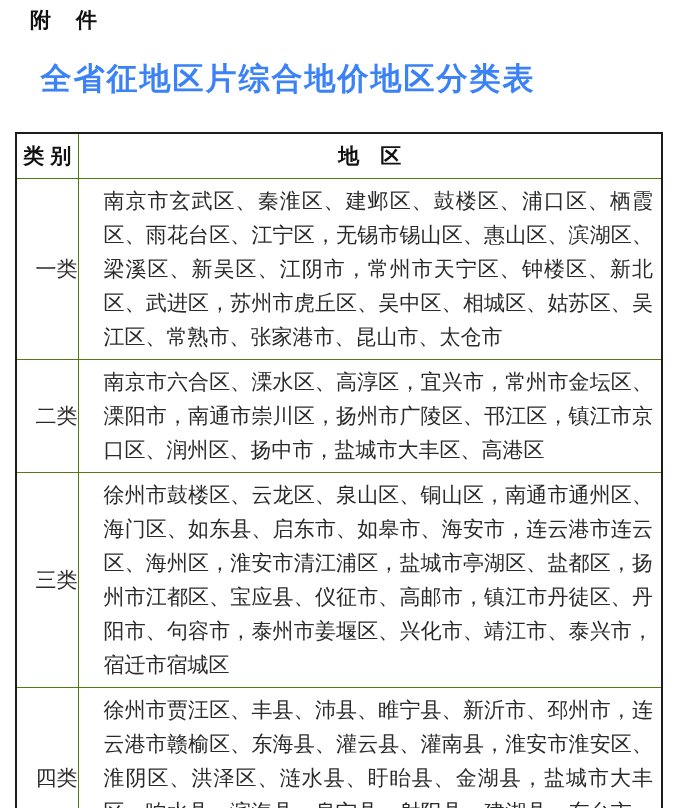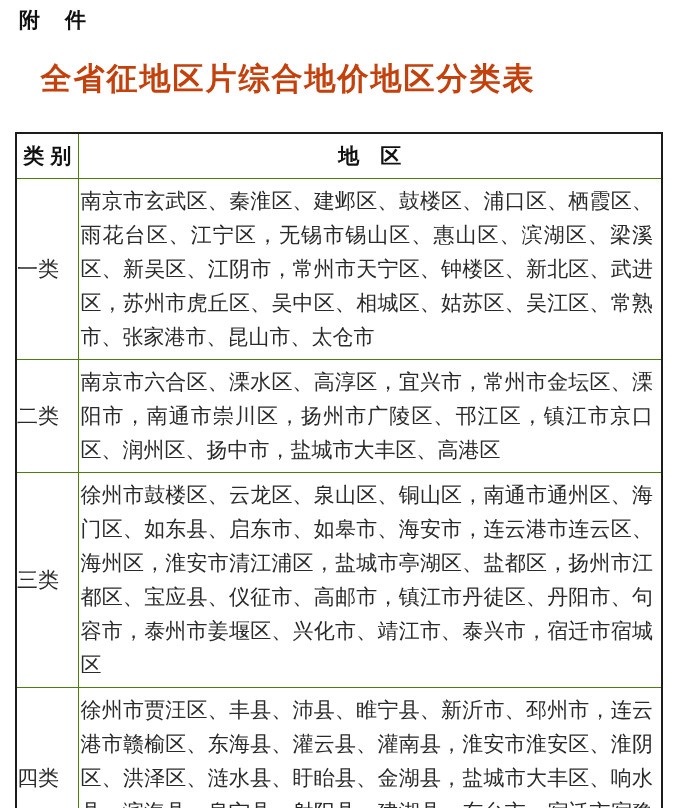--- a/index.html
+++ b/index.html
@@ -11,38 +11,38 @@
     width: 676px;
     height: 808px;
     position: relative;
     color: #1a1a1a;
     font-family: "Liberation Serif", serif;
     overflow: hidden;
   }
   .attachment-label {
     position: absolute;
     top: 6px;
-    left: 19px;
+    left: 30px;
     font-family: Liberation Mono, monospace;
     font-weight: bold;
     font-size: 21px;
     letter-spacing: 2px;
     color: #111;
   }
   .doc-title {
     position: absolute;
     top: 58px;
     left: 0;
     width: 576px;
     text-align: center;
     font-family: "Liberation Serif", serif;
     font-weight: bold;
     font-size: 31px;
     letter-spacing: 2px;
-    color: #c2410c;
+    color: #3b82f6;
   }
   table.region-table {
     position: absolute;
     top: 132px;
     left: 15px;
     width: 646px;
     border-collapse: collapse;
     table-layout: fixed;
   }
   table.region-table td, table.region-table th {
@@ -57,33 +57,33 @@
     font-family: "Liberation Sans", sans-serif;
     font-weight: bold;
     font-size: 21px;
     text-align: center;
     padding: 0;
     color: #111;
   }
   col.col-category { width: 62px; }
   col.col-region   { width: 584px; }
   td.category-cell {
-    text-align: left;
+    text-align: right;
     font-size: 21px;
     color: #2a2a2a;
     font-weight: normal;
     padding: 0;
   }
   td.region-cell {
     font-size: 21px;
     line-height: 34px;
     color: #2a2a2a;
     text-align: justify;
     text-justify: inter-ideograph;
-    padding: 5px 8px 5px 2px;
+    padding: 5px 8px 5px 25px;
     word-break: break-all;
   }
 </style>
 </head>
 <body>
 
 <div class="attachment-label">附　件</div>
 
 <h1 class="doc-title" style="margin:0">全省征地区片综合地价地区分类表</h1>
 

